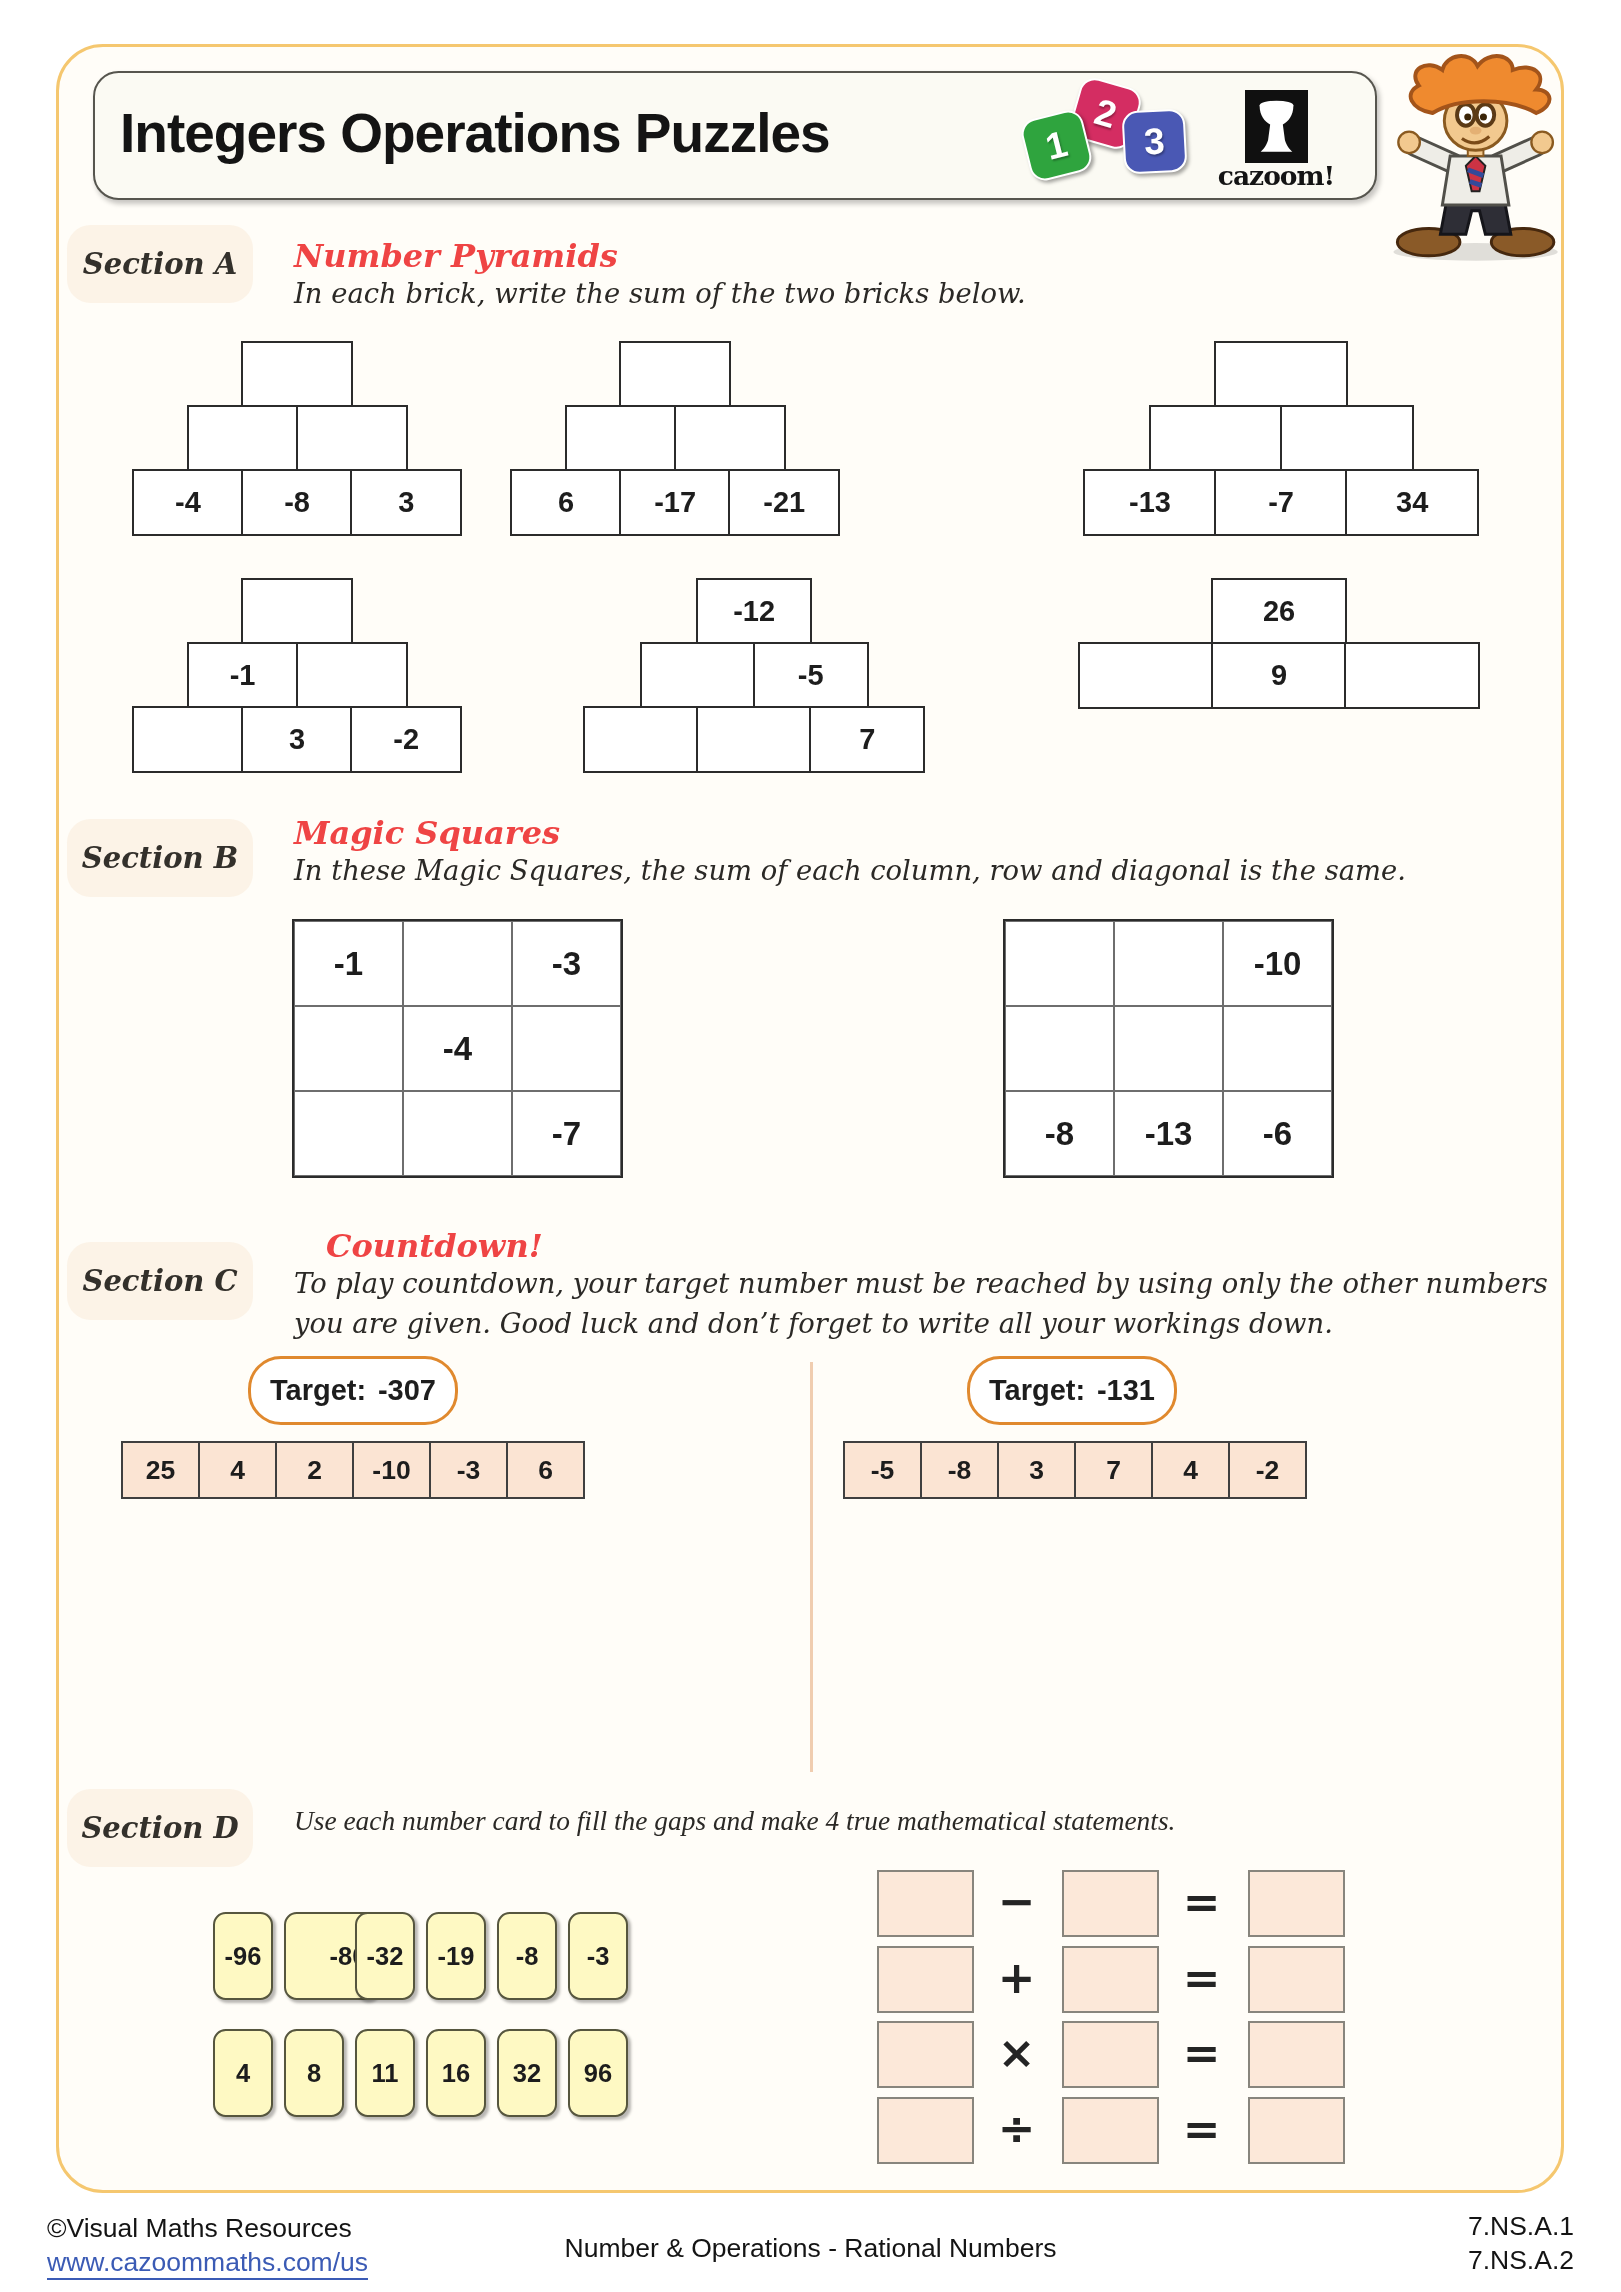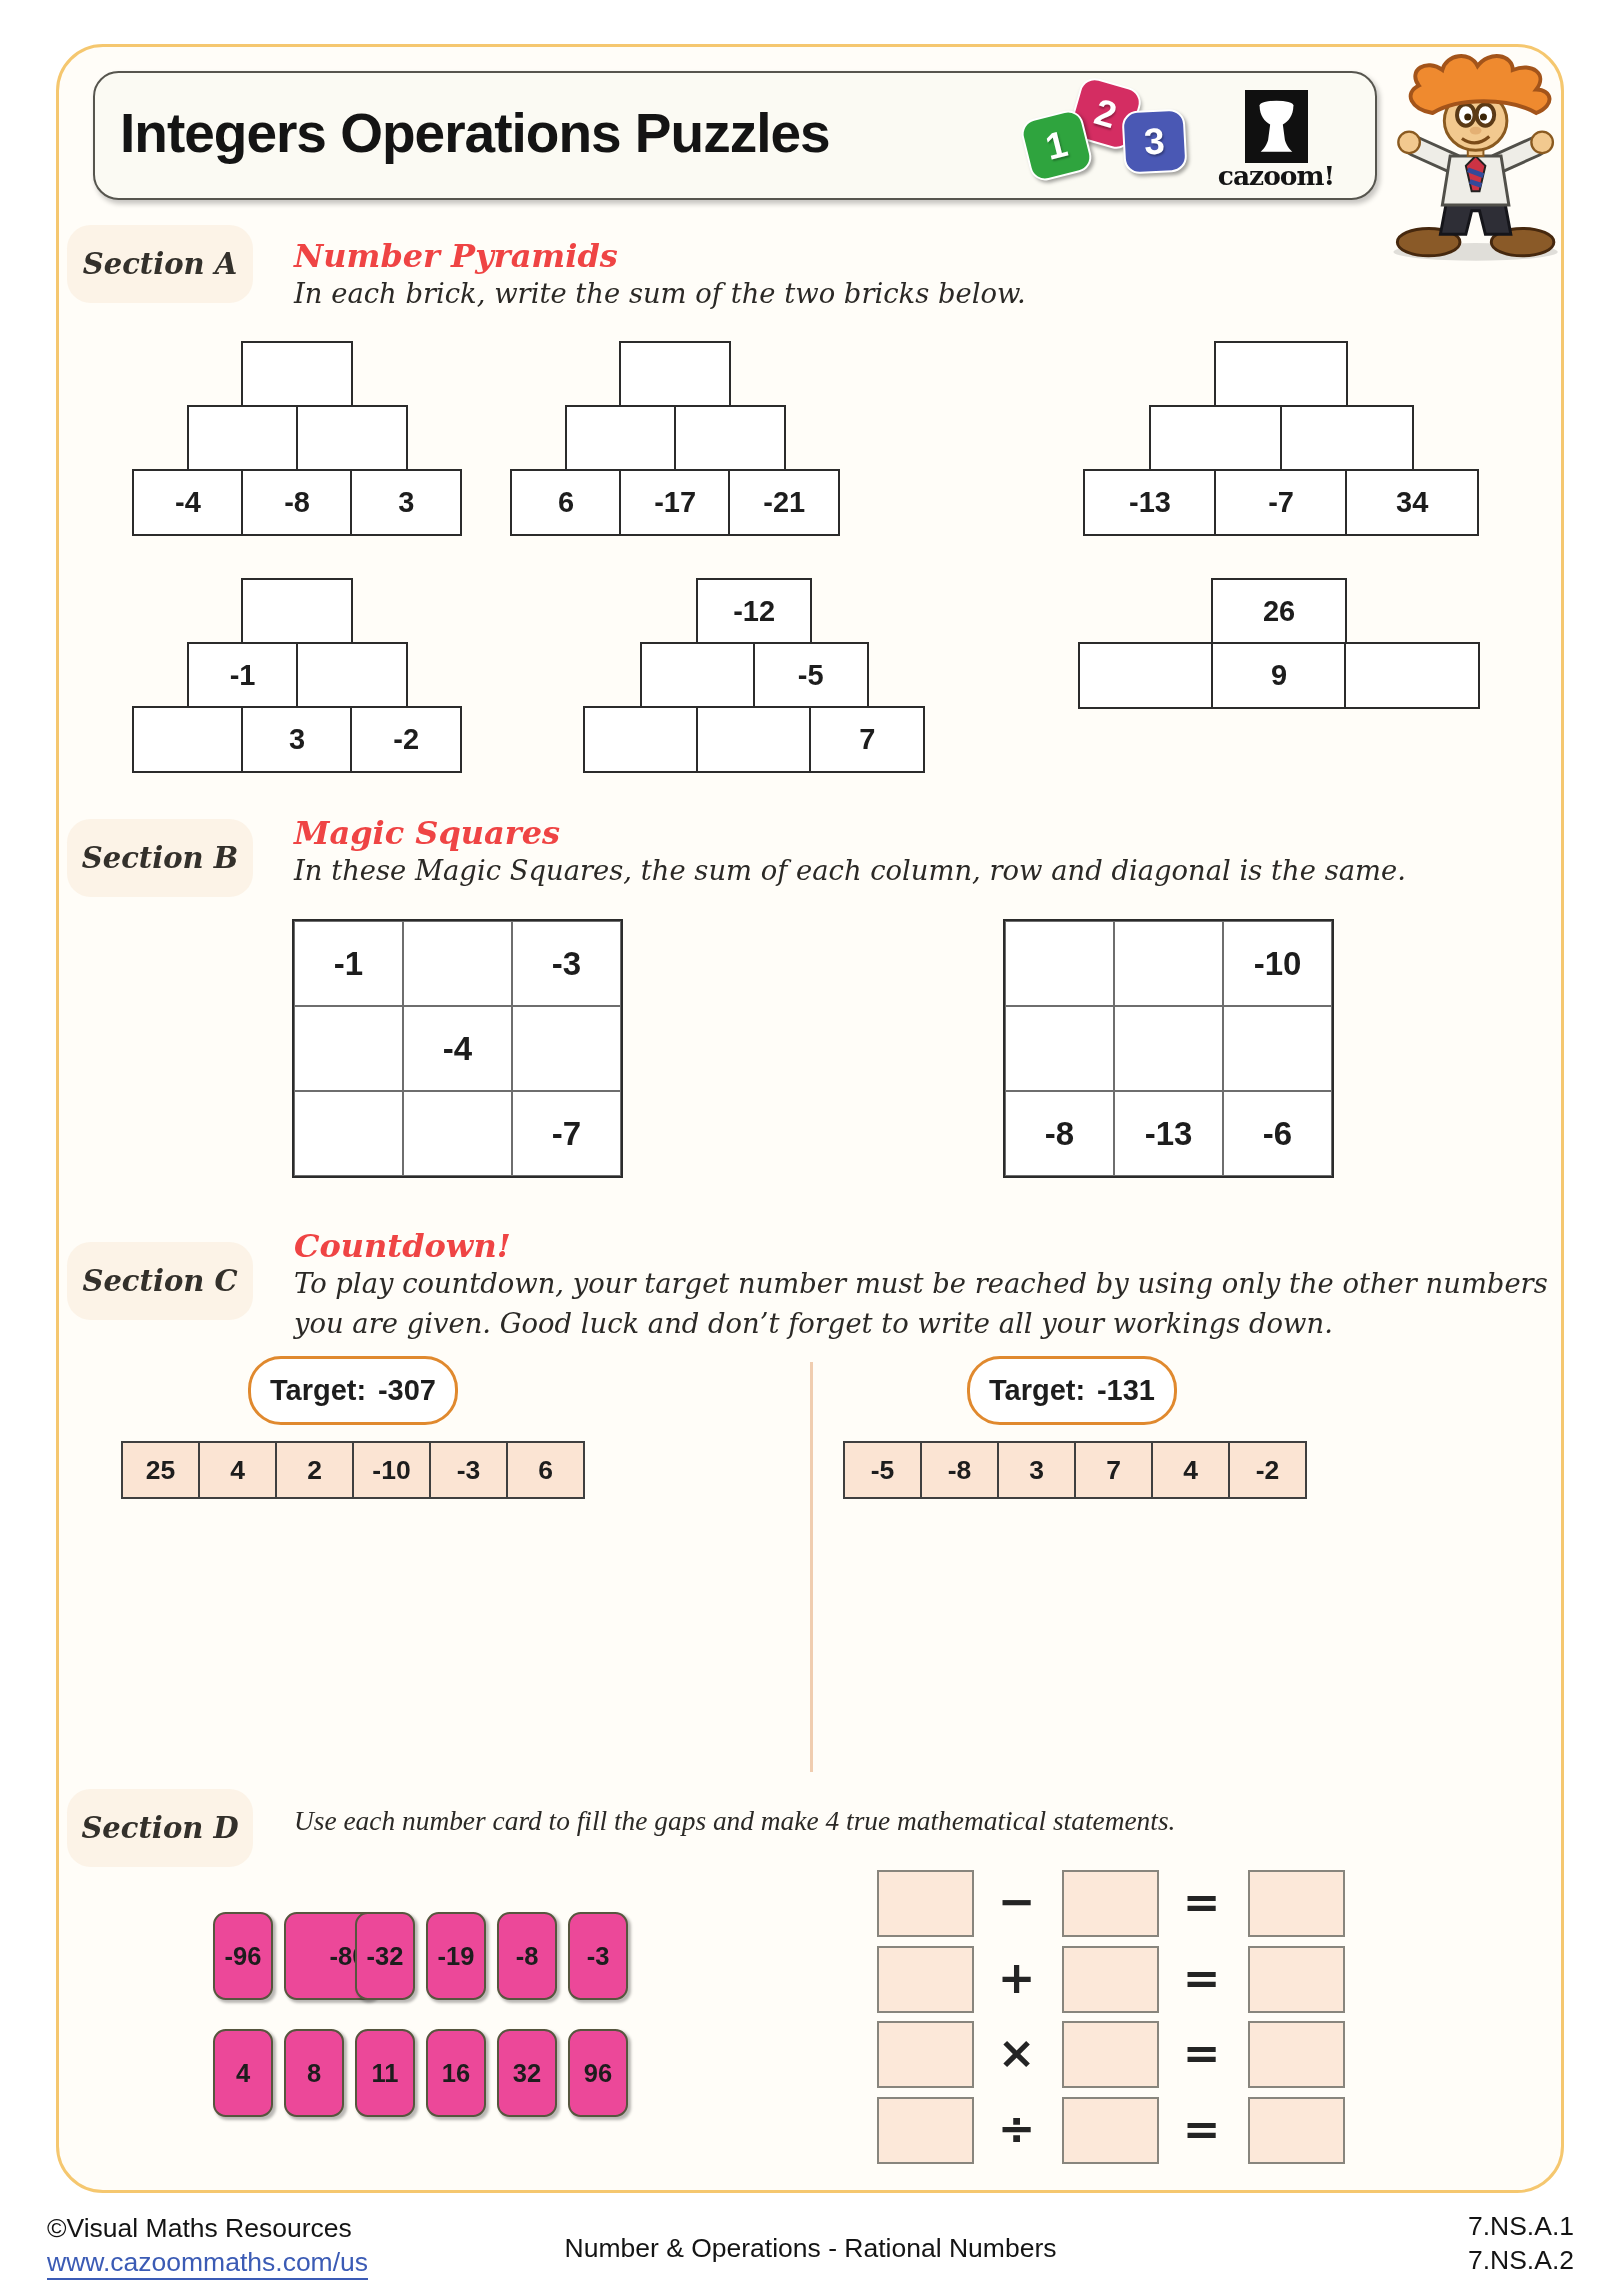--- a/index.html
+++ b/index.html
@@ -90,21 +90,21 @@
   .strip-cell{
     width:75px;height:54px;background:#FBE4D3;border:2px solid #3f3f3f;
     display:flex;align-items:center;justify-content:center;
     font-size:26.5px;font-weight:700;color:#1d1d1d;
   }
   .strip-cell + .strip-cell{margin-left:-2px;}
   .c-divider{left:810px;top:1362px;width:2.9px;height:410px;background:#F0CDB0;}
 
   
   .card{
-    width:56px;height:84px;background:#ec4899;border:2px solid #56563e;border-radius:12.7px;
+    width:56px;height:84px;background:#fef9c3;border:2px solid #56563e;border-radius:12.7px;
     box-shadow:2.5px 2.9px 2.9px rgba(0,0,0,.28);
     display:flex;align-items:center;justify-content:center;
     font-size:25.5px;font-weight:700;color:#1d1d1d;
   }
   .eq-box{width:93px;height:63px;background:#FCE8D9;border:2px solid #88857d;}
   .eq-sym{
     width:93px;height:63px;display:flex;align-items:center;justify-content:center;
     font-family:"DejaVu Sans",sans-serif;font-size:45px;font-weight:700;color:#242424;
   }
 
@@ -277,21 +277,21 @@
   <div class="ms-cell"></div>
   <div class="ms-cell"></div>
   <div class="ms-cell">-8</div>
   <div class="ms-cell">-13</div>
   <div class="ms-cell">-6</div>
 </div>
 
 <div class="abs badge" style="top:1242px;">
     <span>Section C</span>
   </div>
-<div class="abs sec-head" style="top:1227px;">Countdown!</div>
+<div class="abs sec-head" style="top:1227px;margin-left:32px;">Countdown!</div>
 <div class="abs sec-sub" style="top:1268px;">To play countdown, your target number must be reached by using only the other numbers</div>
 <div class="abs sec-sub" style="top:1308px;">you are given. Good luck and don’t forget to write all your workings down.</div>
 
 <div class="abs target-pill" style="left:248px;top:1356px;">
   <span>Target:</span>
   <span>-307</span>
 </div>
 <div class="abs strip" style="left:121px;top:1441px;">
   <div class="strip-cell">25</div>
   <div class="strip-cell">4</div>

